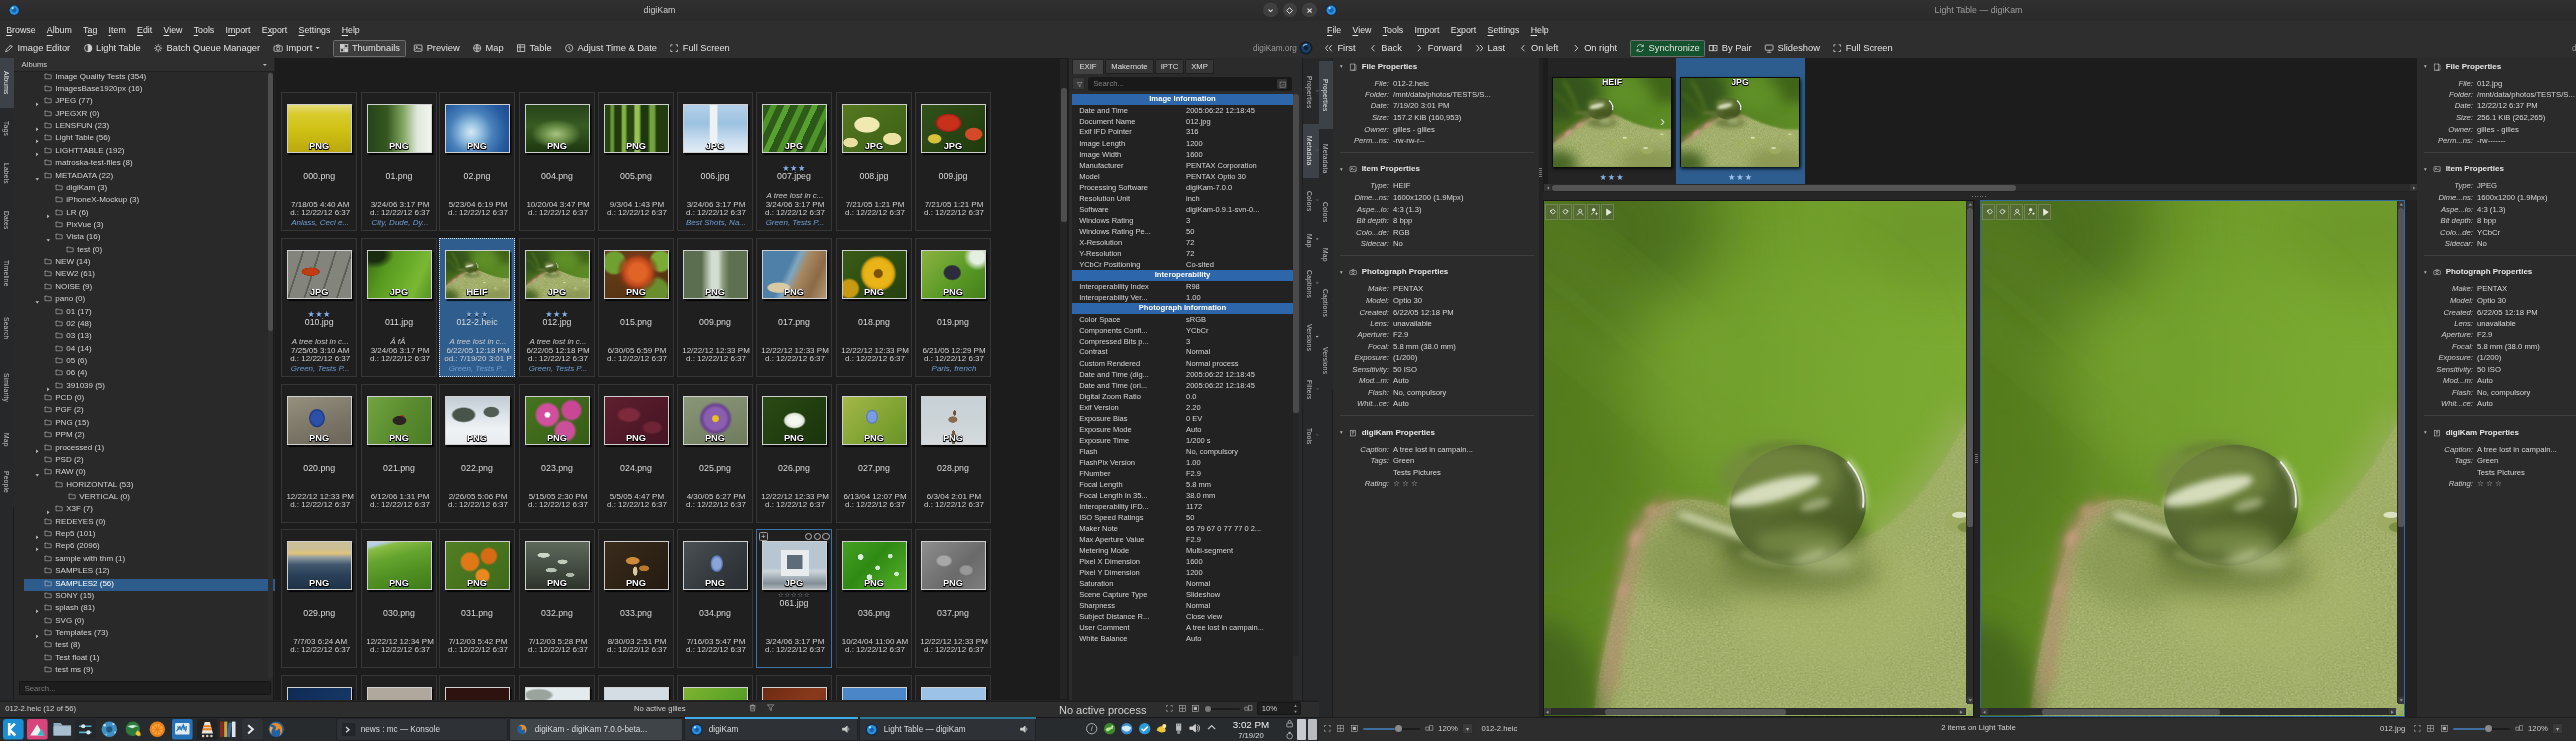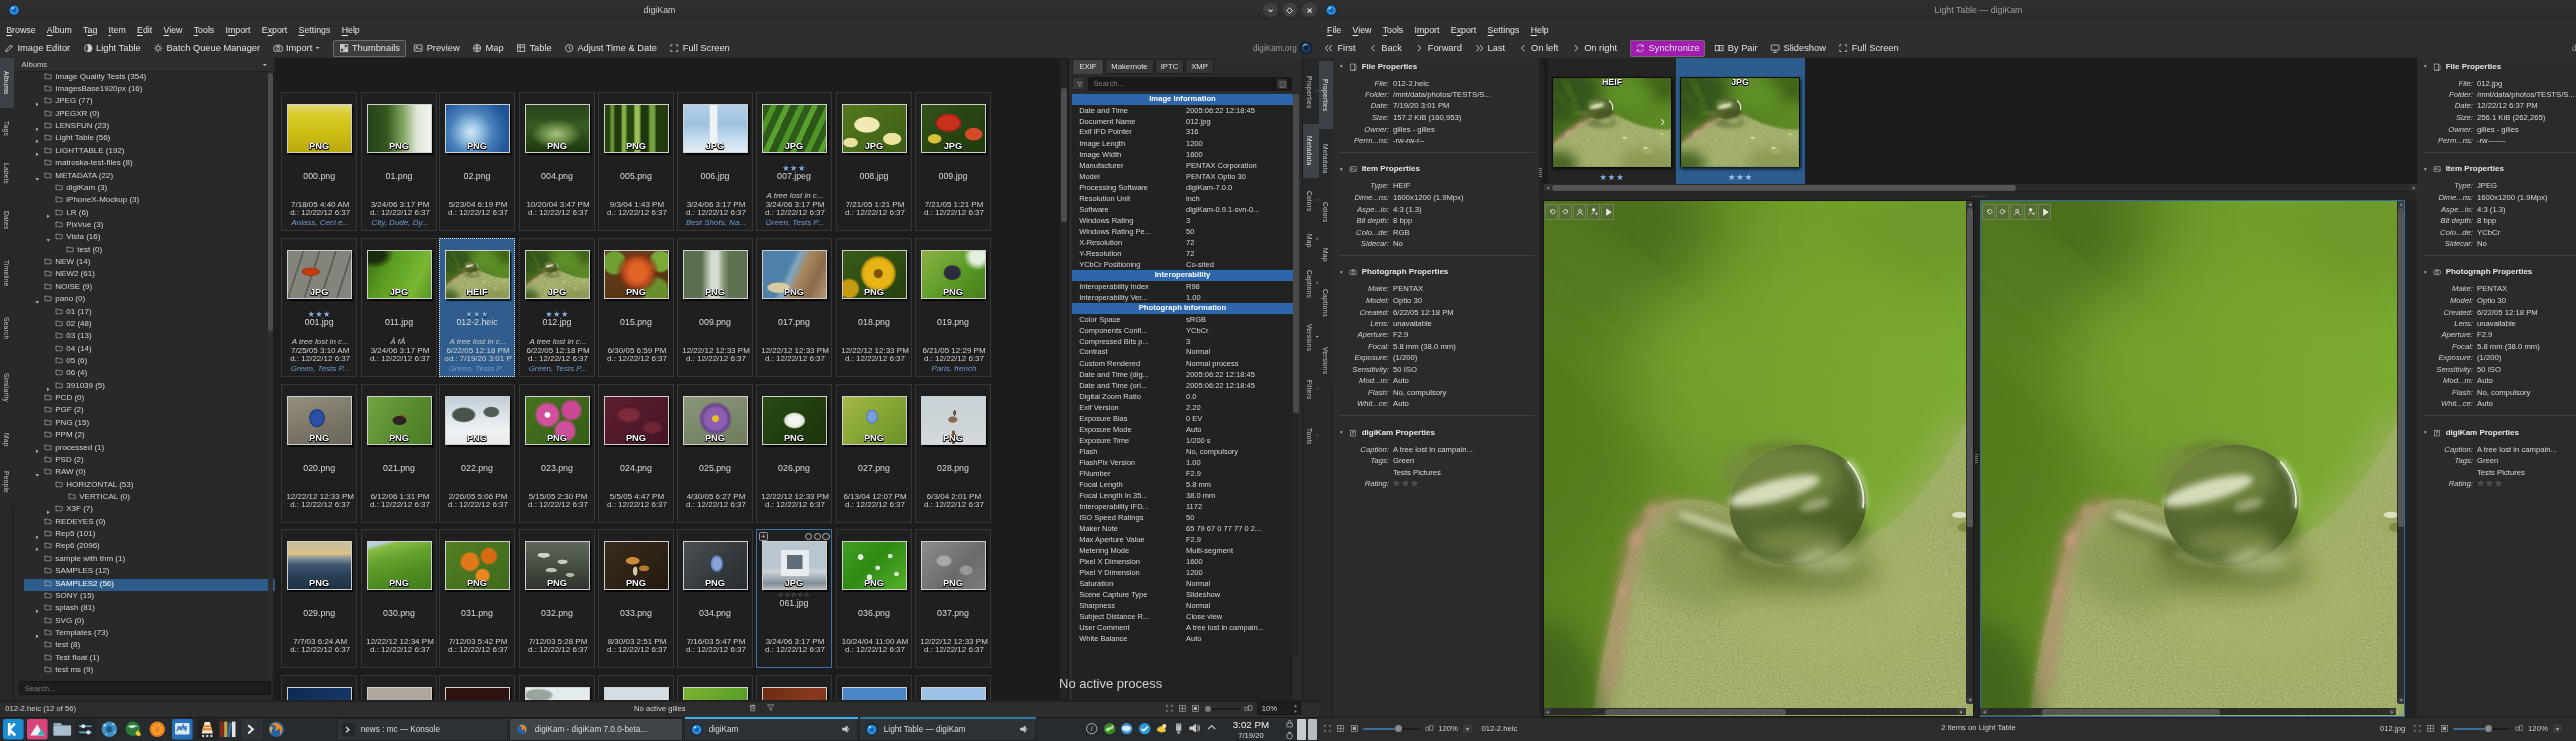--- a/index.html
+++ b/index.html
@@ -464,21 +464,21 @@
       <div class="fn" style="top:78px">009.jpg</div>
       <div class="sm" style="top:107px">7/21/05 1:21 PM</div>
       <div class="sm" style="top:115px">d.: 12/22/12 6:37</div>
     </div>
     <div class="cell" style="left:6.2px;top:180px">
       <div class="th">
         <div style="width:100%;height:100%;background:radial-gradient(ellipse 13.4px 6.2px at 36% 44%,#c03c12 0 55%,#9c2e0c 65%,rgba(0,0,0,0) 70%),repeating-linear-gradient(108deg,#83857c 0 13.4px,#5e6058 14px 15.5px),linear-gradient(108deg,#7d7f76,#6e7068)"></div>
       </div>
       <div class="fmt" style="left:0;top:48px">JPG</div>
       <div class="stars" style="top:70px">★★★</div>
-      <div class="fn" style="top:78px">001.jpg</div>
+      <div class="fn" style="top:78px">010.jpg</div>
       <div class="sm cap" style="top:98px">A tree lost in c...</div>
       <div class="sm" style="top:107px">7/25/05 3:10 AM</div>
       <div class="sm" style="top:115px">d.: 12/22/12 6:37</div>
       <div class="sm tag" style="top:125px">Green, Tests P...</div>
     </div>
     <div class="cell" style="left:86px;top:180px">
       <div class="th">
         <div style="width:100%;height:100%;background:radial-gradient(ellipse 28px 19.6px at 10% 8%,#1a2c0e 0 35%,rgba(0,0,0,0) 70%),linear-gradient(115deg,#3a6a14 0%,#57991f 30%,#68ab29 55%,#7ab834 75%,#549320 100%)"></div>
       </div>
       <div class="fmt" style="left:0;top:48px">JPG</div>
@@ -1056,21 +1056,21 @@
   </div>
 <div class="a" style="left:0;top:701px;width:1319px;height:16.5px;background:#2d2d2d;border-top:0.5px solid #1f1f1f"></div>
 <div class="a" style="left:5.2px;top:704px;font-size:7.7px;color:#d0d0d0">012-2.heic (12 of 56)</div>
 <div class="a" style="left:634px;top:704px;font-size:7.7px;color:#d0d0d0">No active gilles</div>
 <div class="a" style="left:748px;top:703px"><svg class="ic" width="9.3" height="9.3" viewBox="0 0 20 20" fill="none" stroke="#b5b5b5" stroke-width="1.3">
       <path d="M5 6h10l-1 11H6L5 6zM4 6h12M8 6V4h4v2M8.5 9v5M11.5 9v5"></path>
     </svg></div>
 <div class="a" style="left:766px;top:703px"><svg class="ic" width="9.3" height="9.3" viewBox="0 0 20 20" fill="none" stroke="#b5b5b5" stroke-width="1.3">
       <path d="M3 4h14l-5.5 6v6l-3-1.8V10z"></path>
     </svg></div>
-<div class="a" style="left:1059px;top:676px;font-size:13px;color:#d0d0d0">No active process</div>
+<div class="a" style="left:1059px;top:704px;font-size:11px;color:#d0d0d0">No active process</div>
 <div class="a row" style="left:1165px;top:702px;gap:4.1px">
     <svg class="ic" width="8.8" height="8.8" viewBox="0 0 20 20" fill="none" stroke="#b8b8b8" stroke-width="1.4">
       <path d="M7 3.5H3.5V7M13 3.5h3.5V7M7 16.5H3.5V13M13 16.5h3.5V13"></path>
     </svg>
     <svg class="ic" width="8.8" height="8.8" viewBox="0 0 20 20" fill="none" stroke="#b8b8b8" stroke-width="1.3">
       <rect x="3" y="3" width="14" height="14"></rect>
       <path d="M3 10h14M10 3v14"></path>
     </svg>
     <svg class="ic" width="8.8" height="8.8" viewBox="0 0 20 20" fill="none" stroke="#b8b8b8" stroke-width="1.3">
       <rect x="3" y="3" width="14" height="14"></rect>
@@ -1272,21 +1272,21 @@
       </svg>Forward</span>
     <span class="ti"><svg class="ic" width="10.3" height="10.3" viewBox="0 0 20 20" fill="none" stroke="#d0d0d0" stroke-width="1.6">
         <path d="M5 4l5 6-5 6M12 4l5 6-5 6" stroke-width="1.8"></path>
       </svg>Last</span>
     <span class="ti"><svg class="ic" width="10.3" height="10.3" viewBox="0 0 20 20" fill="none" stroke="#d0d0d0" stroke-width="1.6">
         <path d="M12.5 4l-5.5 6 5.5 6" stroke-width="1.8"></path>
       </svg>On left</span>
     <span class="ti"><svg class="ic" width="10.3" height="10.3" viewBox="0 0 20 20" fill="none" stroke="#d0d0d0" stroke-width="1.6">
         <path d="M7.5 4l5.5 6-5.5 6" stroke-width="1.8"></path>
       </svg>On right</span>
-    <span class="ti" style="border:0.5px solid #6e6e6e;border-radius:1.5px;background:#a21caf;padding:2.1px 4.6px;margin-right:9px"><svg class="ic" width="10.3" height="10.3" viewBox="0 0 20 20" fill="none" stroke="#d0d0d0" stroke-width="1.6">
+    <span class="ti" style="border:0.5px solid #6e6e6e;border-radius:1.5px;background:#14532d;padding:2.1px 4.6px;margin-right:3px"><svg class="ic" width="10.3" height="10.3" viewBox="0 0 20 20" fill="none" stroke="#d0d0d0" stroke-width="1.6">
         <path d="M4 8a6.5 6.5 0 0 1 12-1.5M16 12a6.5 6.5 0 0 1-12 1.5"></path>
         <path d="M16 3v4h-4M4 17v-4h4"></path>
       </svg>Synchronize</span>
     <span class="ti"><svg class="ic" width="10.3" height="10.3" viewBox="0 0 20 20" fill="none" stroke="#d0d0d0" stroke-width="1.6">
         <rect x="2.5" y="5" width="7" height="10"></rect>
         <rect x="10.5" y="5" width="7" height="10"></rect>
         <path d="M13 8l2 2-2 2" stroke-width="1.4"></path>
       </svg>By Pair</span>
     <span class="ti"><svg class="ic" width="10.3" height="10.3" viewBox="0 0 20 20" fill="none" stroke="#d0d0d0" stroke-width="1.6">
         <rect x="2.5" y="4" width="15" height="10" rx="1"></rect>

